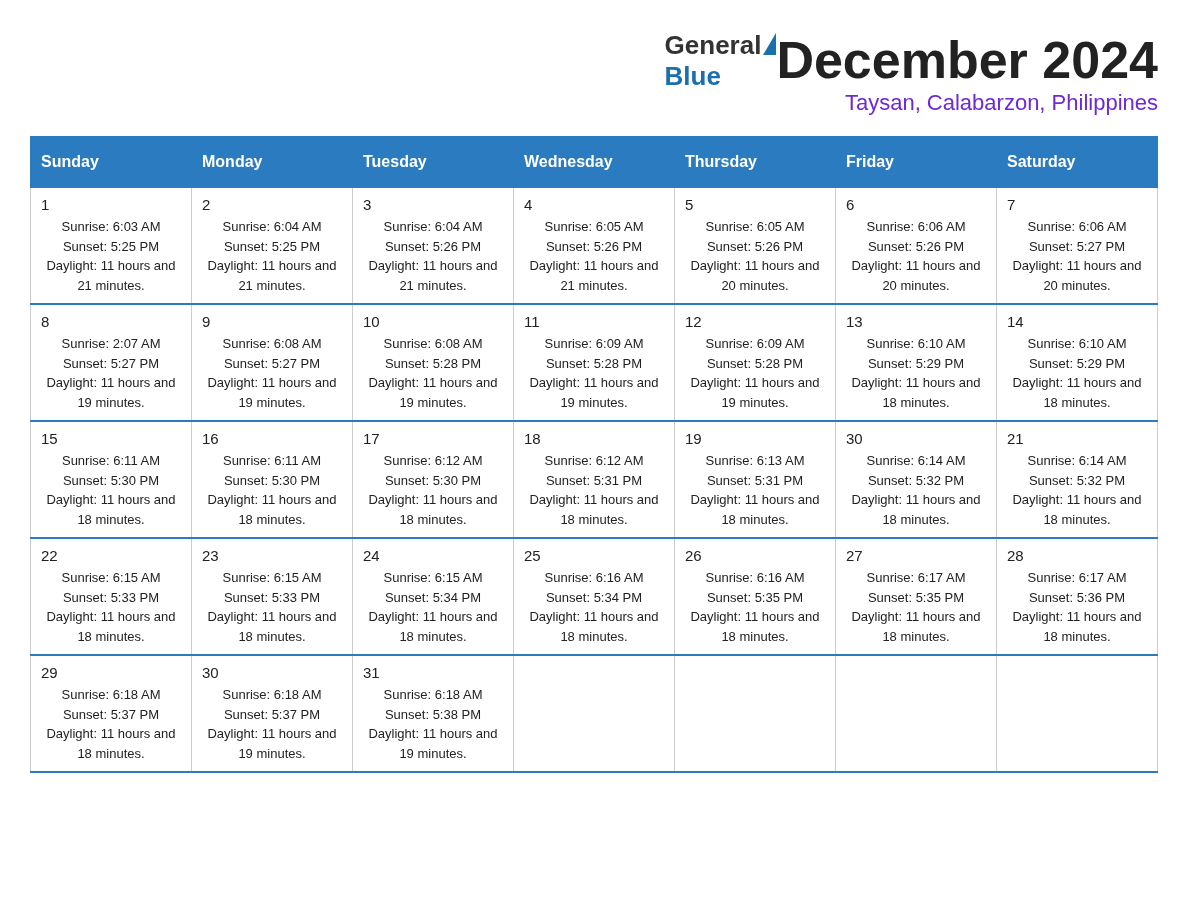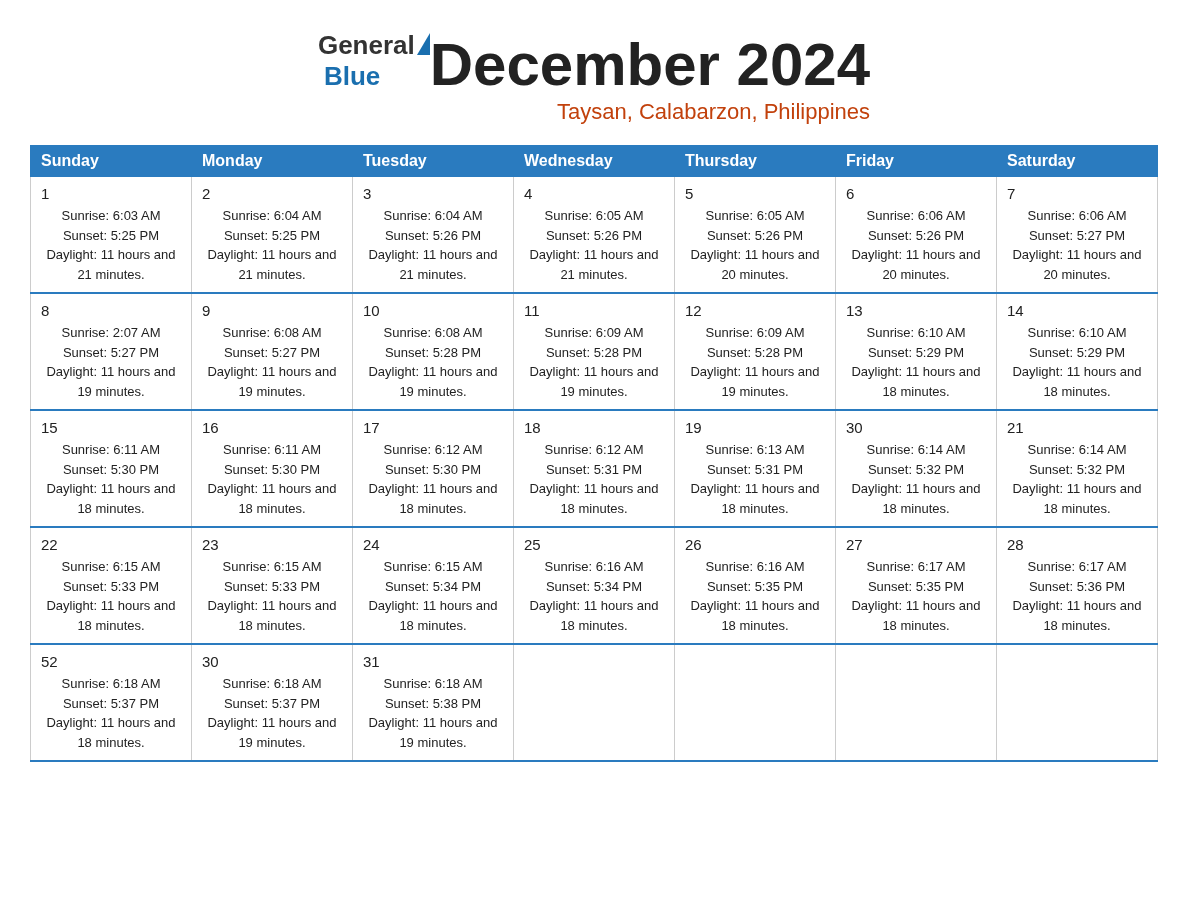--- a/index.html
+++ b/index.html
@@ -5,53 +5,53 @@
     * { box-sizing: border-box; margin: 0; padding: 0; }
     body {
       font-family: Arial, sans-serif;
       background: #fff;
       padding: 30px;
       width: 1188px;
       min-height: 918px;
     }
     .header {
       display: flex;
-      justify-content: center;
+      justify-content: flex-end;
       align-items: flex-start;
       margin-bottom: 20px;
     }
     .logo-text-general {
       font-size: 26px;
       font-weight: bold;
       color: #333;
     }
     .title-area {
       text-align: right;
     }
     .title-area h1 {
-      font-size: 60px;
+      font-size: 52px;
       font-weight: bold;
       color: #222;
     }
     .title-area h2 {
       font-size: 22px;
       font-weight: normal;
-      color: #c2410c;
+      color: #6d28d9;
     }
     .calendar {
       width: 100%;
       border-collapse: collapse;
     }
     .calendar thead tr {
       background-color: #2a7bbf;
     }
     .calendar thead th {
       color: #fff;
       text-align: left;
-      padding: 6px 10px;
+      padding: 16px 10px;
       font-size: 16px;
       font-weight: 600;
       border: 1px solid #2a7bbf;
     }
     .calendar tbody tr {
       border-bottom: 2px solid #2a7bbf;
     }
     .calendar tbody td {
       vertical-align: top;
       padding: 8px 10px;
@@ -90,21 +90,21 @@
       align-items: flex-start;
     }
     .logo-line1 {
       display: flex;
       align-items: center;
     }
     .logo-line2 {
       font-size: 26px;
       font-weight: bold;
       color: #1a6faf;
-      margin-left: 6px;
+      margin-left: 0;
     }
     
     .logo-arrow {
       display: inline-block;
       width: 0;
       height: 0;
       border-left: 13px solid transparent;
       border-right: 0px solid transparent;
       border-bottom: 22px solid #1a6faf;
       margin-left: 2px;
@@ -370,21 +370,21 @@
           <span class="day-number">28</span>
           <div class="day-info">
             <span>Sunrise: 6:17 AM</span><br>
             <span>Sunset: 5:36 PM</span><br>
             <span>Daylight: 11 hours and 18 minutes.</span>
           </div>
         </td>
       </tr>
       <tr>
         <td>
-          <span class="day-number">52</span>
+          <span class="day-number">29</span>
           <div class="day-info">
             <span>Sunrise: 6:18 AM</span><br>
             <span>Sunset: 5:37 PM</span><br>
             <span>Daylight: 11 hours and 18 minutes.</span>
           </div>
         </td>
         <td>
           <span class="day-number">30</span>
           <div class="day-info">
             <span>Sunrise: 6:18 AM</span><br>

